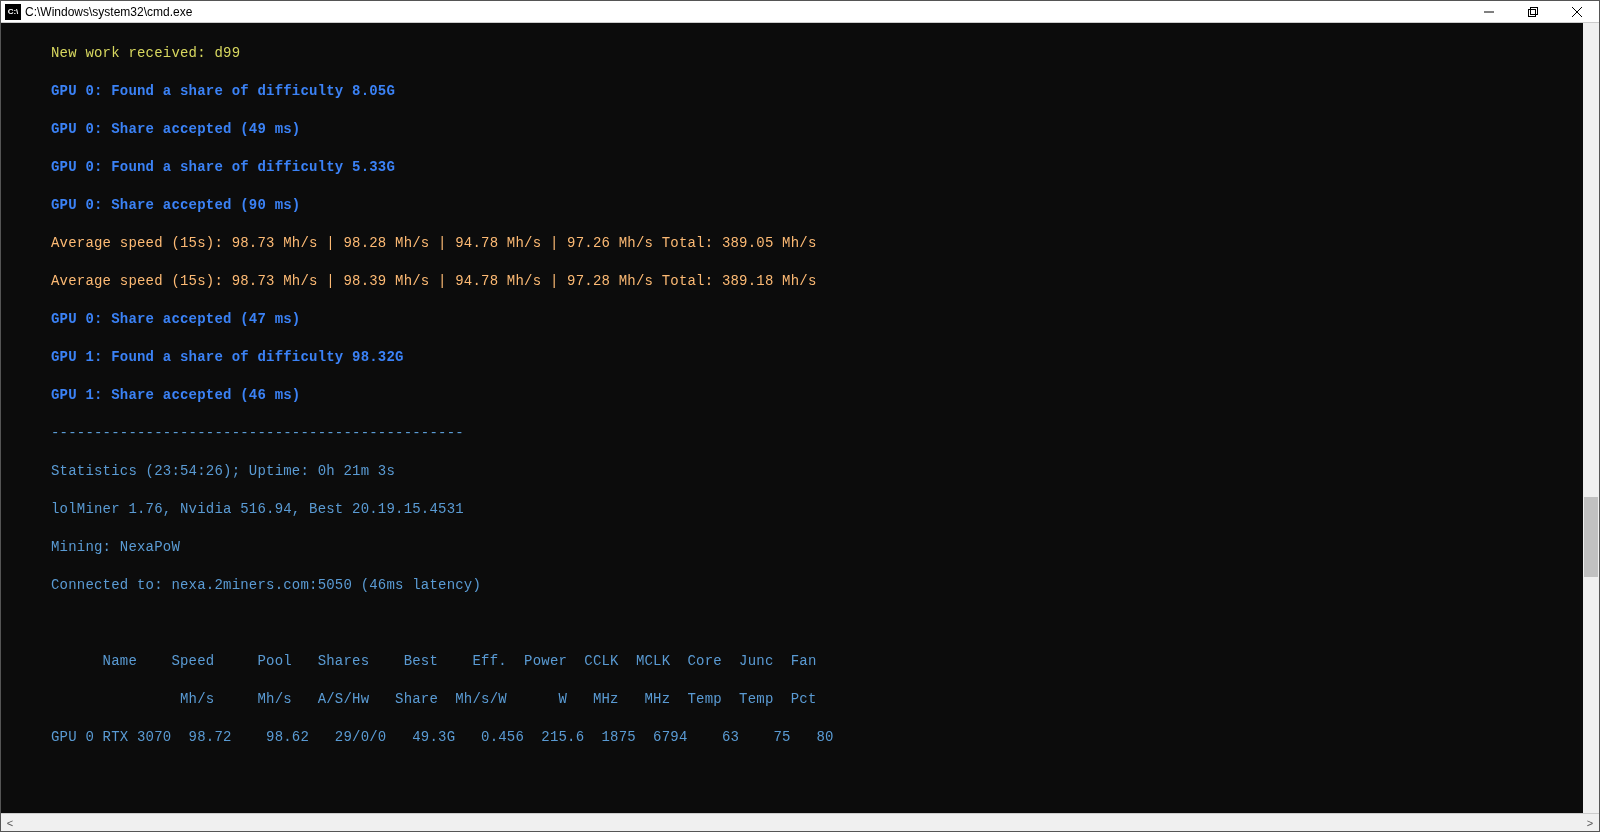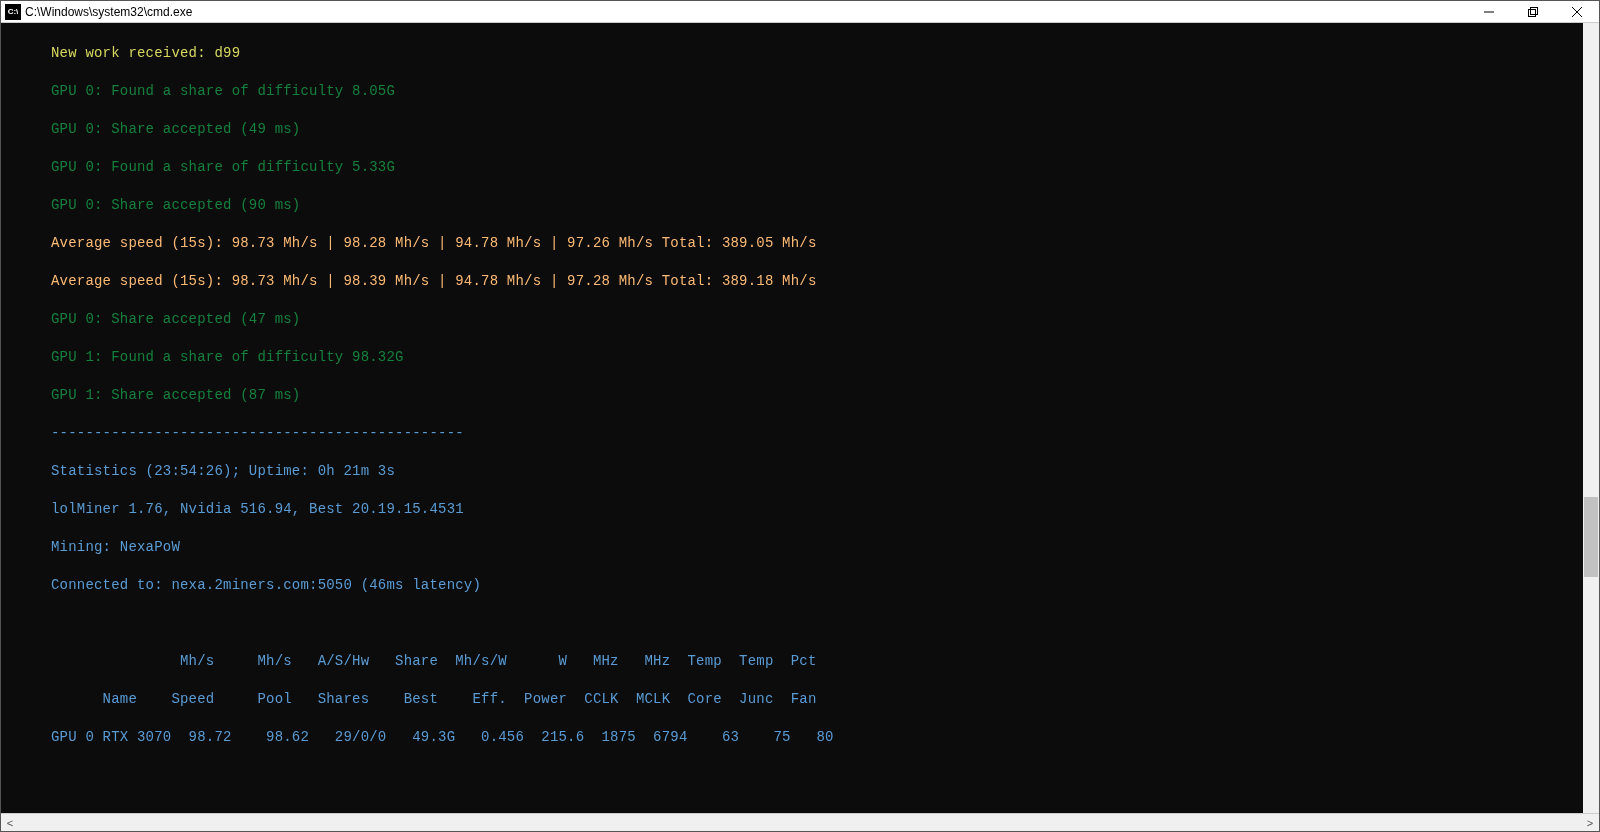--- a/index.html
+++ b/index.html
@@ -94,21 +94,21 @@
     color: #555;
   }
   .bottombar .arrow {
     width: 18px; text-align: center;
     color: #555;
   }
   .bottombar .track { flex: 1; }
 
   
   .y  { color: #d7d75f; }        
-  .g  { color: #15803d; }        
+  .g  { color: #3b82f6; font-weight: bold; }        
   .w  { color: #fdba74; }        
   .b  { color: #5a9bd4; }        
 
   
   .row { display: block; }
 </style>
 </head>
 <body>
 
 <div class="window">
@@ -141,29 +141,29 @@
     <div class="term">
 <span class="y row">New work received: d99</span>
 <span class="g row">GPU 0: Found a share of difficulty 8.05G</span>
 <span class="g row">GPU 0: Share accepted (49 ms)</span>
 <span class="g row">GPU 0: Found a share of difficulty 5.33G</span>
 <span class="g row">GPU 0: Share accepted (90 ms)</span>
 <span class="w row">Average speed (15s): 98.73 Mh/s | 98.28 Mh/s | 94.78 Mh/s | 97.26 Mh/s Total: 389.05 Mh/s</span>
 <span class="w row">Average speed (15s): 98.73 Mh/s | 98.39 Mh/s | 94.78 Mh/s | 97.28 Mh/s Total: 389.18 Mh/s</span>
 <span class="g row">GPU 0: Share accepted (47 ms)</span>
 <span class="g row">GPU 1: Found a share of difficulty 98.32G</span>
-<span class="g row">GPU 1: Share accepted (87 ms)</span>
+<span class="g row">GPU 1: Share accepted (46 ms)</span>
 <span class="b row">------------------------------------------------</span>
 <span class="b row">Statistics (23:54:26); Uptime: 0h 21m 3s</span>
 <span class="b row">lolMiner 1.76, Nvidia 516.94, Best 20.19.15.4531</span>
 <span class="b row">Mining: NexaPoW</span>
 <span class="b row">Connected to: nexa.2miners.com:5050 (46ms latency)</span>
 <span class="row"> </span>
+<span class="b row">      Name    Speed     Pool   Shares    Best    Eff.  Power  CCLK  MCLK  Core  Junc  Fan</span>
 <span class="b row">               Mh/s     Mh/s   A/S/Hw   Share  Mh/s/W      W   MHz   MHz  Temp  Temp  Pct</span>
-<span class="b row">      Name    Speed     Pool   Shares    Best    Eff.  Power  CCLK  MCLK  Core  Junc  Fan</span>
 <span class="b row">GPU 0 RTX 3070  98.72    98.62   29/0/0   49.3G   0.456  215.6  1875  6794    63    75   80</span>
 
 
 
 
 
 
 
 
 

